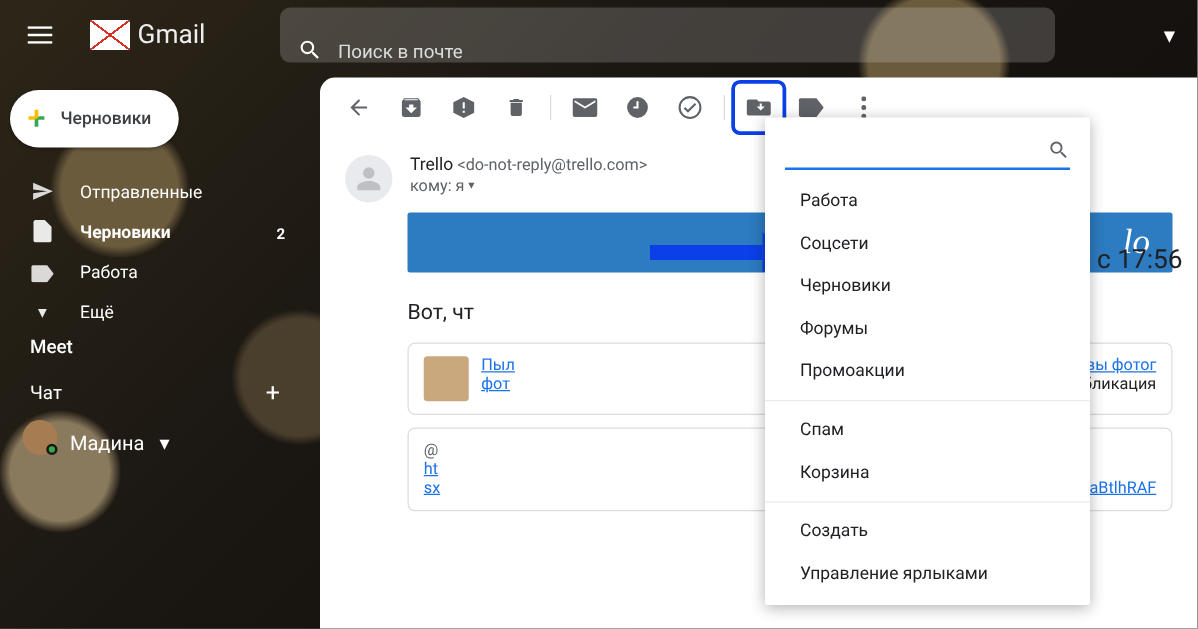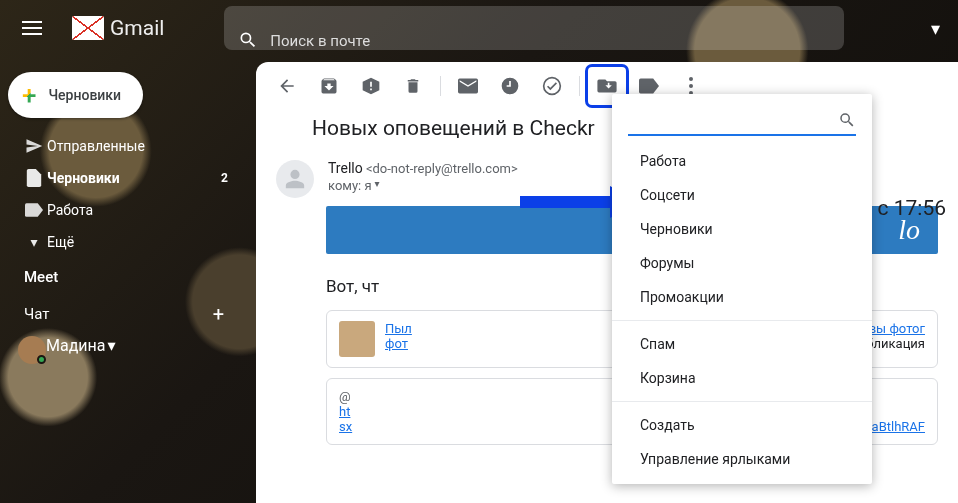--- a/index.html
+++ b/index.html
@@ -11,27 +11,27 @@
   .gmail-icon{width:32px;height:24px;background:#fff;border-radius:2px;position:relative;overflow:hidden}
   .gmail-icon::before{content:"";position:absolute;inset:0;background:linear-gradient(to bottom right,transparent 48%,#d93025 48% 52%,transparent 52%),linear-gradient(to bottom left,transparent 48%,#d93025 48% 52%,transparent 52%)}
   .gmail-text{font-size:21px;color:#eee;font-weight:400}
   .search{margin-left:60px;display:flex;align-items:flex-end;background:rgba(255,255,255,.18);border-radius:8px;height:44px;width:620px;padding:0 14px}
   .search input{background:transparent;border:none;outline:none;color:#fff;font-size:15px;margin-left:12px;flex:1}
   .search input::placeholder{color:#ddd}
   .compose{position:relative;margin:16px 0 12px 8px;background:#fff;color:#3c4043;border-radius:24px;height:46px;display:flex;align-items:center;padding:0 22px 0 14px;gap:12px;width:fit-content;box-shadow:0 1px 3px rgba(0,0,0,.4)}
   .plus{font-size:26px;background:linear-gradient(135deg,#ea4335 25%,#fbbc04 25% 50%,#34a853 50% 75%,#4285f4 75%);-webkit-background-clip:text;background-clip:text;color:transparent;font-weight:500}
   .compose-label{font-size:14px;font-weight:500}
   .sidebar{position:relative;width:248px;padding-right:8px}
-  .nav-item{display:flex;align-items:center;height:32px;padding:0 12px 0 24px;font-size:14px;gap:3px;border-radius:0 16px 16px 0}
+  .nav-item{display:flex;align-items:flex-end;height:32px;padding:0 12px 0 24px;font-size:14px;gap:20px;border-radius:0 16px 16px 0}
   .nav-item .ico{width:20px;display:flex;justify-content:center;opacity:.9}
   .nav-item.active{font-weight:700}
   .badge{margin-left:auto;font-size:12px}
   .section-h{font-size:15px;font-weight:500;padding:10px 0 6px 24px}
   .chat-h{display:flex;align-items:center;justify-content:space-between;padding:10px 16px 6px 24px;font-size:15px}
-  .chat-user{display:flex;align-items:flex-start;padding:4px 0 4px 18px}
+  .chat-user{display:flex;align-items:flex-end;gap:10px;padding:4px 0 4px 18px}
   .avatar{width:28px;height:28px;border-radius:50%;background:#a67c52;position:relative}
   .presence{position:absolute;bottom:0;right:0;width:9px;height:9px;border-radius:50%;background:#34a853;border:2px solid #1a1612}
   .main{position:absolute;left:256px;top:62px;right:0;bottom:0;background:#fff;color:#202124;border-top-left-radius:12px;overflow:hidden}
   .toolbar{display:flex;align-items:center;gap:4px;height:48px;padding:0 12px;color:#5f6368}
   .tbtn{width:38px;height:38px;display:flex;align-items:center;justify-content:center;border-radius:50%}
   .tbtn.hl{outline:3px solid #0b3fe8;border-radius:4px}
   .divider{width:1px;height:20px;background:#dadce0;margin:0 4px}
   .subject{font-size:21px;color:#202124;padding:6px 56px}
   .sender-row{display:flex;gap:14px;padding:14px 16px 8px 20px;align-items:flex-start}
   .sender-av{width:38px;height:38px;border-radius:50%;background:#e8eaed;display:flex;align-items:center;justify-content:center}
@@ -182,21 +182,20 @@
       </div>
     <div class="tbtn">
         <svg width="4" height="18" viewBox="0 0 4 18">
           <circle cx="2" cy="2" r="2" fill="#5f6368"></circle>
           <circle cx="2" cy="9" r="2" fill="#5f6368"></circle>
           <circle cx="2" cy="16" r="2" fill="#5f6368"></circle>
         </svg>
       </div>
   </div>
 
-  <div class="subject">Новых оповещений в Checkr</div>
   <div class="time-right">я с 17:56</div>
 
   <div class="sender-row">
     <div class="sender-av">
       <svg width="22" height="22" viewBox="0 0 24 24">
           <path fill="#bdc1c6" d="M12 12a5 5 0 100-10 5 5 0 000 10zm0 2c-3.3 0-10 1.7-10 5v3h20v-3c0-3.3-6.7-5-10-5z"></path>
         </svg>
     </div>
     <div class="sender-info">
       <span class="sender-name">Trello</span>

